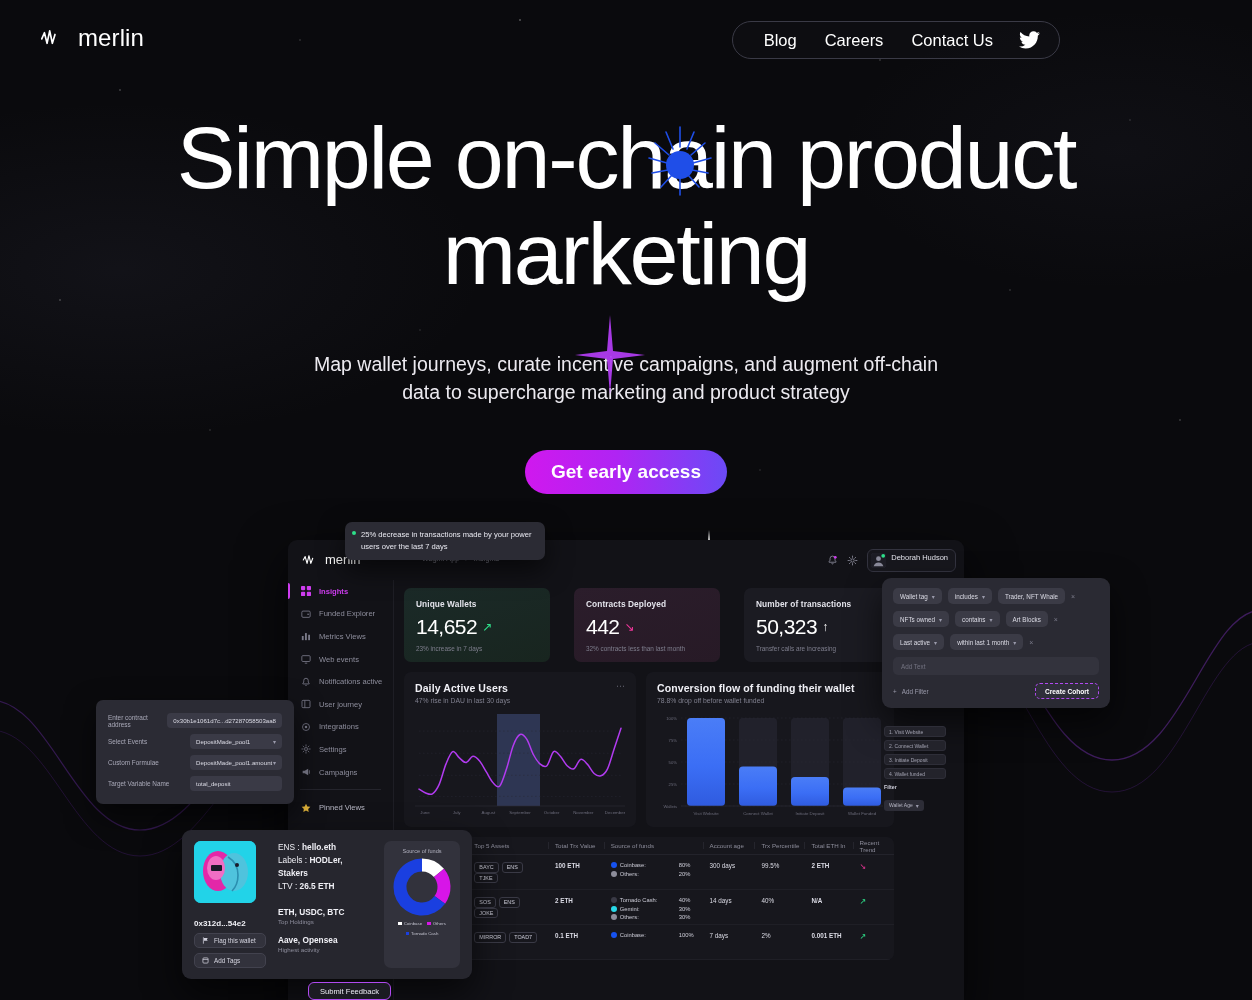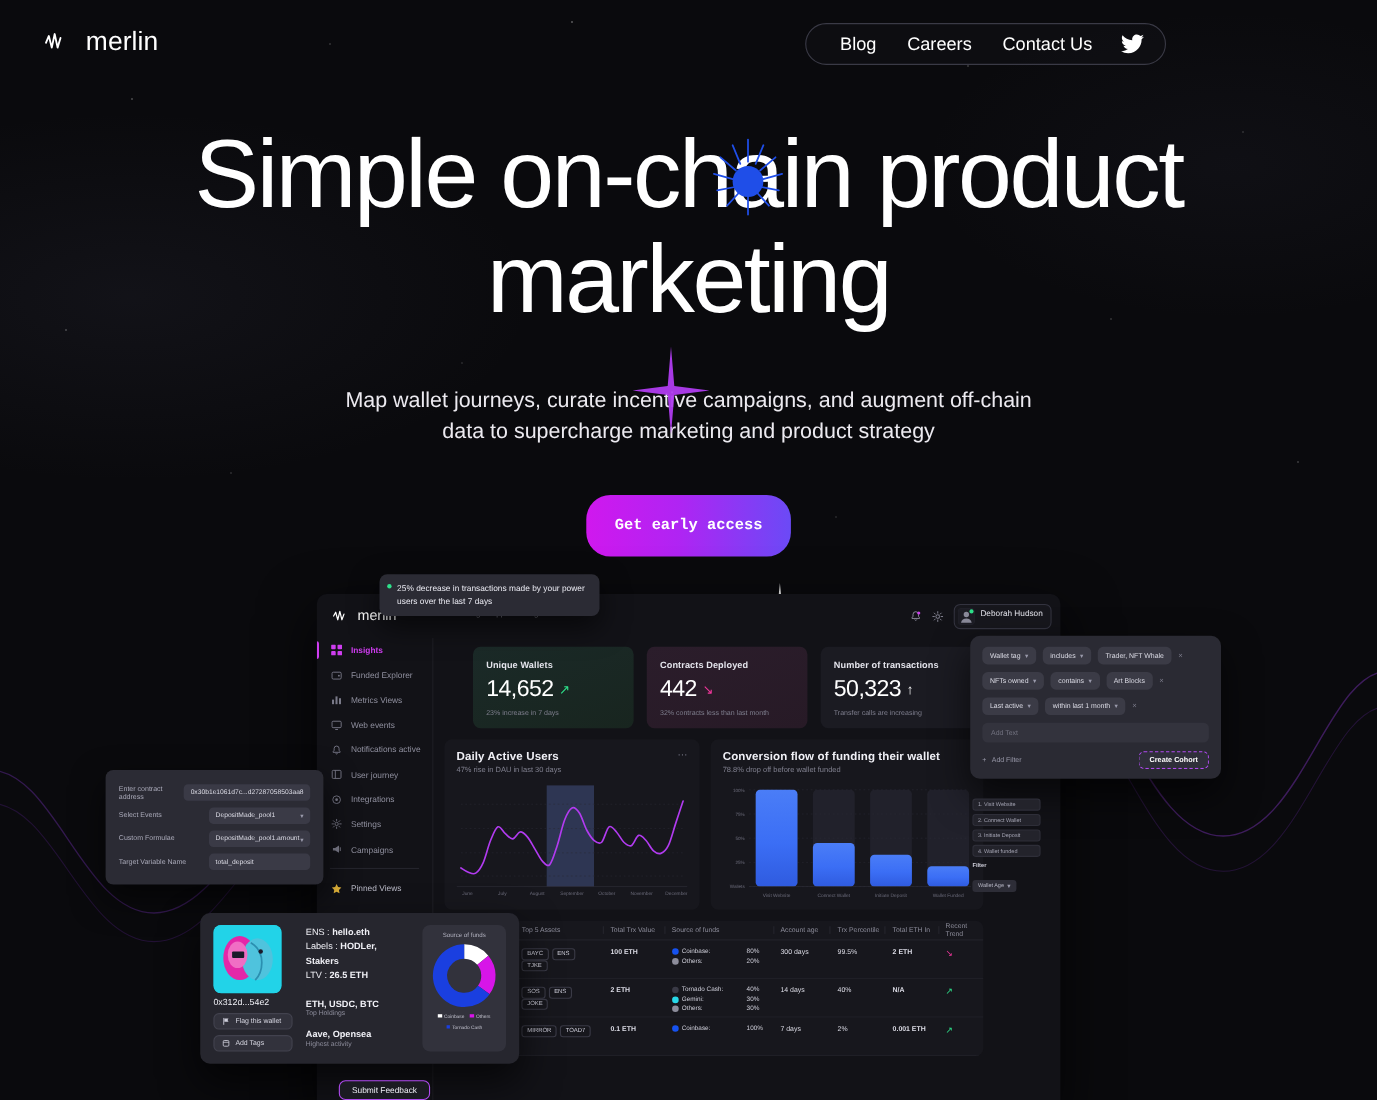--- a/index.html
+++ b/index.html
@@ -60,25 +60,25 @@
   .hero { position: absolute; top: 110px; left: 0; width: 1252px; text-align: center; }
   .hero h1 {
     font-size: 88px; line-height: 96px; font-weight: 400;
     letter-spacing: -2.2px; color: #fff;
   }
   .hero-sub {
     margin: 48px auto 0; width: 660px;
     font-size: 19.5px; line-height: 28px; color: #eceaf0; font-weight: 400;
   }
   .cta-early {
-    margin-top: 44px; height: 56px; padding: 0 26px;
+    margin-top: 44px; height: 44px; padding: 0 26px;
     border: none; border-radius: 22px;
     background: linear-gradient(90deg, #d018ee 0%, #b024f3 45%, #6b4af6 100%);
-    color: #fff; font-size: 14px; font-weight: 700;
-    font-family: Liberation Mono, monospace; cursor: pointer;
+    color: #fff; font-size: 19px; font-weight: 700;
+    font-family: Liberation Sans, sans-serif; cursor: pointer;
   }
   .sparkle { position: absolute; pointer-events: none; }
 
   
   .dash {
     position: absolute; left: 288px; top: 540px;
     width: 676px; height: 470px;
     background: #121217; border-radius: 9px;
     overflow: hidden; z-index: 10;
     box-shadow: 0 18px 50px rgba(0,0,0,.7);
@@ -107,21 +107,21 @@
   .side-item.active:before {
     content: ""; position: absolute; left: 0; top: 3px; width: 2px; height: 16px;
     background: #cf3df0; border-radius: 0 2px 2px 0;
   }
   .side-div { margin: 6px 12px; height: 1px; background: #24242c; }
   .side-item.pin .lb { color: #b7b7c4; }
 
   
   .dash-main { position: absolute; left: 106px; top: 40px; width: 570px; height: 430px; padding: 8px 10px; }
 
-  .kpi-row { display: flex; gap: 12px; margin-left: 26px; }
+  .kpi-row { display: flex; gap: 24px; }
   .kpi {
     width: 146px; height: 74px; border-radius: 7px; padding: 11px 12px;
     position: relative;
   }
   .kpi.green { background: linear-gradient(160deg, #1b2a28 0%, #18251f 100%); }
   .kpi.purple { background: linear-gradient(160deg, #2b1d2b 0%, #271a26 100%); }
   .kpi.plain { background: #1b1b22; }
   .kpi-title { font-size: 8.3px; color: #e4e4ec; font-weight: 700; letter-spacing: .1px; }
   .kpi-val { margin-top: 6px; font-size: 21px; font-weight: 400; color: #fff; letter-spacing: -.5px; display: flex; align-items: center; gap: 5px; }
   .kpi-arrow { font-size: 12px; }
@@ -198,21 +198,21 @@
   .chev { color: #9a9aab; font-size: 6px; }
 
   
   .wallet-card {
     background: #26262e; border-radius: 9px; padding: 11px 12px;
     box-shadow: 0 16px 36px rgba(0,0,0,.65); display: flex; gap: 12px;
   }
   .nft-img {
     width: 62px; height: 62px; border-radius: 7px; overflow: hidden; background: #19d4e8;
   }
-  .wallet-addr { margin-top: 4px; font-size: 8px; color: #f0f0f6; font-weight: 400; }
+  .wallet-addr { margin-top: 16px; font-size: 8px; color: #f0f0f6; font-weight: 700; }
   .w-btn {
     margin-top: 5px; display: flex; align-items: center; gap: 5px;
     border: 1px solid #42424e; border-radius: 5px; background: #32323c;
     height: 15px; padding: 0 7px; font-size: 6.3px; color: #d7d7e2; width: 72px;
   }
   .w-info { font-size: 8.3px; line-height: 13px; color: #efeff5; }
   .w-info b { font-weight: 700; }
   .w-sub { margin-top: 14px; font-size: 8.3px; color: #f2f2f8; font-weight: 700; }
   .w-subnote { font-size: 6.2px; color: #8e8e9d; margin-top: 1px; }
   .donut-card {

